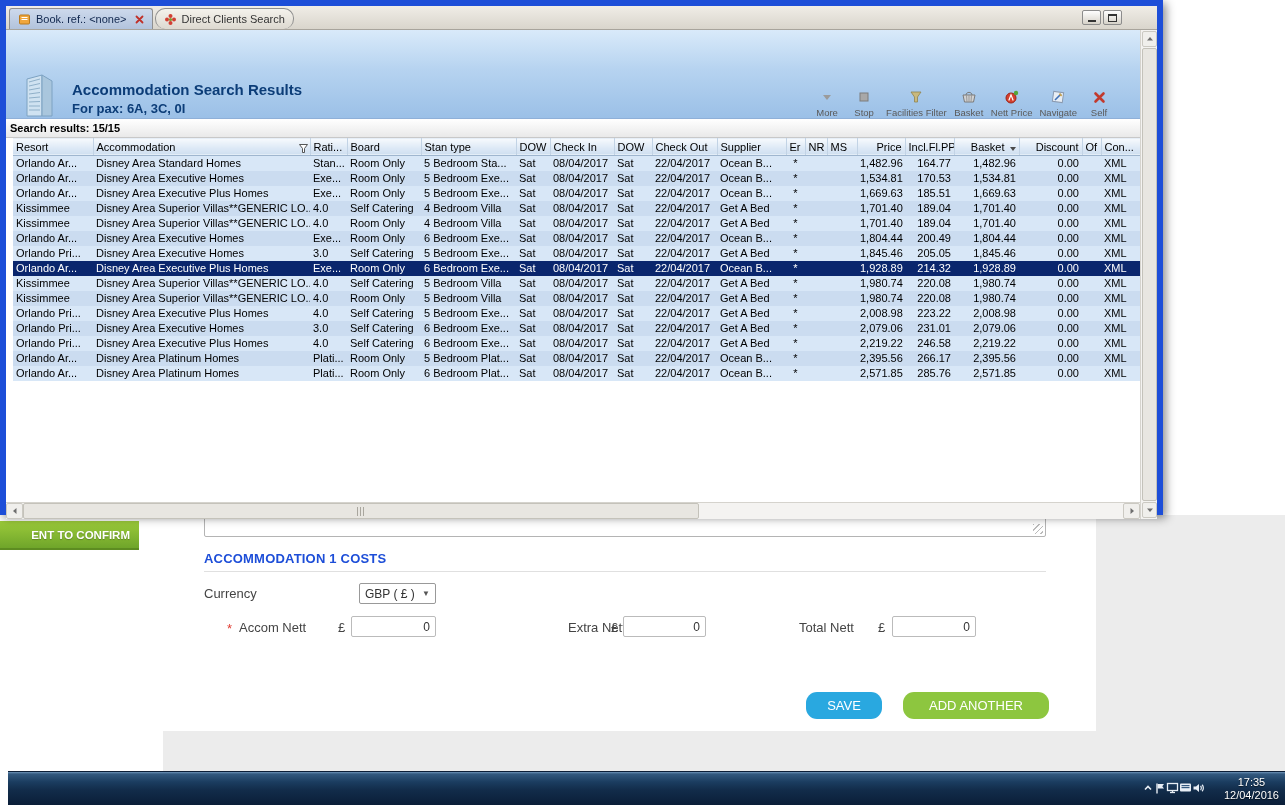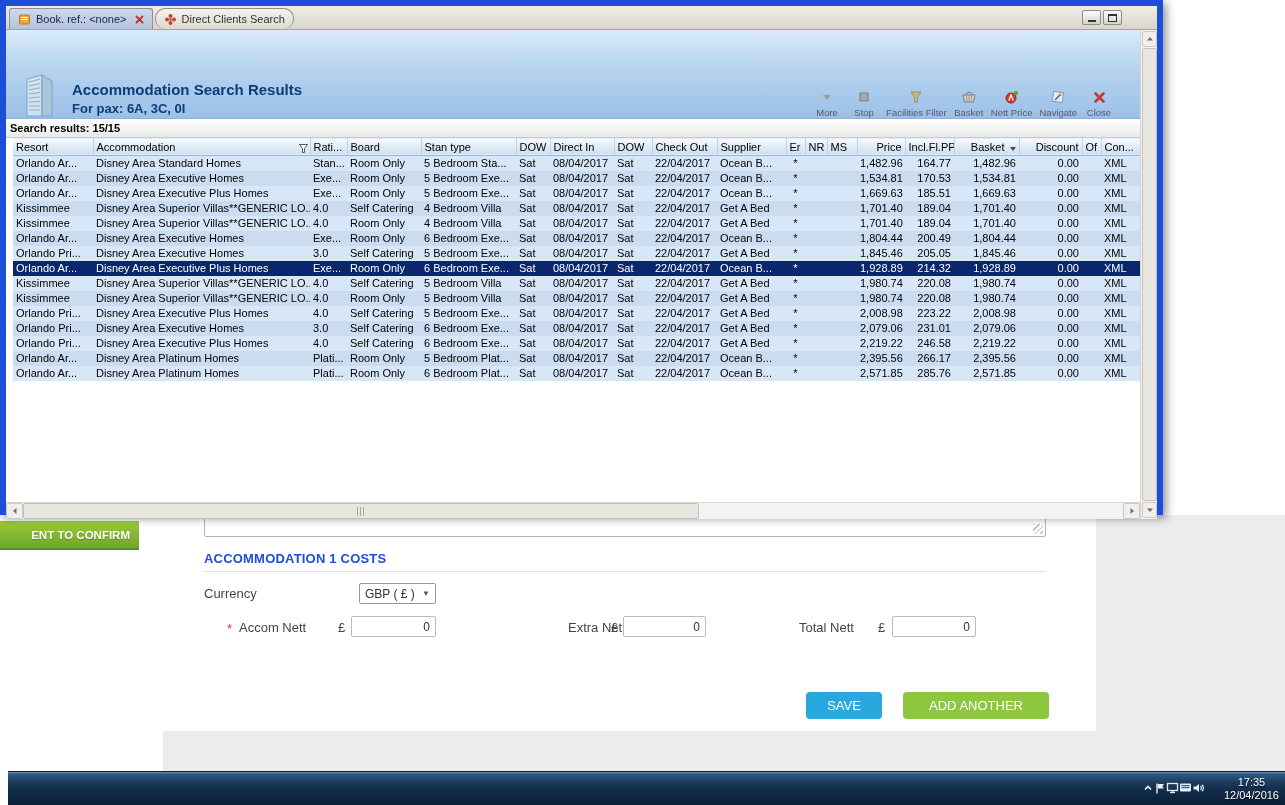--- a/index.html
+++ b/index.html
@@ -37,21 +37,21 @@
     font-size:12px; text-align:right; padding-right:5px; color:#333; background:#fff;
     font-family:"Liberation Sans",sans-serif; }
   .accom-input { left:351px; top:616px; width:85px; }
   .extra-input { left:623px; top:616px; width:83px; }
   .total-input { left:892px; top:616px; width:84px; }
   .dropzone { position:absolute; left:217px; top:648px; width:822px; height:30px;
     border:1px dotted #7f9ecb; background:#fff; display:flex; align-items:center; }
   .upload { margin-left:1px; width:69px; height:26px; background:#62b25f; border:none; border-radius:3px;
     color:#fff; font-size:12px; font-family:"Liberation Sans",sans-serif; cursor:pointer; }
   .dd { margin-left:22px; color:#cfcfcf; font-size:13px; }
-  button.save, button.add { position:absolute; top:692px; height:27px; border:none; border-radius:4px;
+  button.save, button.add { position:absolute; top:692px; height:27px; border:none; border-radius:11px;
     color:#fff; font-size:13px; font-family:"Liberation Sans",sans-serif; cursor:pointer; }
   .save { left:806px; width:76px; background:#29a8e0; }
   .add  { left:903px; width:146px; background:#8dc63f; }
   .footer { position:absolute; left:696px; top:743px; width:400px; text-align:right; color:#9b9b9b; font-size:12px; }
 
   
   .app-window { position:absolute; left:0; top:0; width:1163px; height:515px; z-index:5;
     background:#d9d5cc; border:6px solid #1d4ed8;
     box-shadow:3px 3px 9px rgba(0,0,0,.45); }
   .tabbar { height:24px; background:linear-gradient(#f0ede7,#d9d5cc); border-bottom:1px solid #a8a49c;
@@ -284,21 +284,21 @@
                   </svg>
                 </span>
                 <span class="tlabel">Navigate</span>
               </div>
               <div class="tool">
                 <span class="ticon">
                   <svg width="13" height="13" viewBox="0 0 13 13">
                     <path d="M2.5 2.5 L10.5 10.5 M10.5 2.5 L2.5 10.5" stroke="#c23a2e" stroke-width="2.6" stroke-linecap="round"></path>
                   </svg>
                 </span>
-                <span class="tlabel">Close</span>
+                <span class="tlabel">Self</span>
               </div>
             </div>
         </div>
 
         <div class="results">
           <span>Search results: 15/15</span>
         </div>
 
         <div class="tablezone">
           <table>
@@ -326,21 +326,21 @@
               <thead>
                 <tr>
                   <th><span>Resort</span></th>
                   <th class="has-icon"><span>Accommodation</span><span class="hicon"><svg width="9" height="9" viewBox="0 0 9 9">
                         <polygon points="0.5,0.5 8.5,0.5 5.5,4.5 5.5,8.5 3.5,8.5 3.5,4.5" fill="#fff" stroke="#444" stroke-width="0.9"></polygon>
                       </svg></span></th>
                   <th><span>Rati...</span></th>
                   <th><span>Board</span></th>
                   <th><span>Stan type</span></th>
                   <th><span>DOW</span></th>
-                  <th><span>Direct In</span></th>
+                  <th><span>Check In</span></th>
                   <th><span>DOW</span></th>
                   <th><span>Check Out</span></th>
                   <th><span>Supplier</span></th>
                   <th><span>Er</span></th>
                   <th><span>NR</span></th>
                   <th><span>MS</span></th>
                   <th class="num"><span>Price</span></th>
                   <th class="num"><span>Incl.Fl.PP</span></th>
                   <th class="num has-icon"><span>Basket</span><span class="hicon"><svg width="8" height="8" viewBox="0 0 8 8">
                         <polygon points="1,2 7,2 4,6" fill="#4a4a4a"></polygon>

